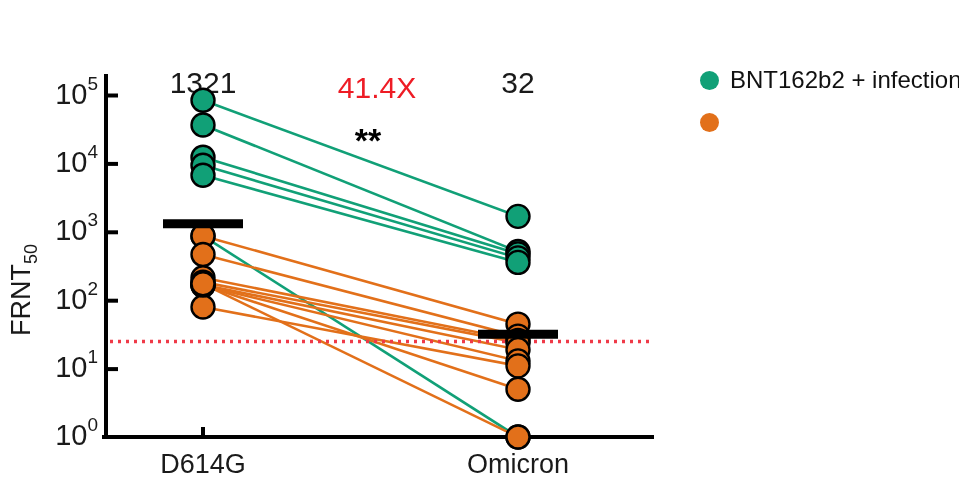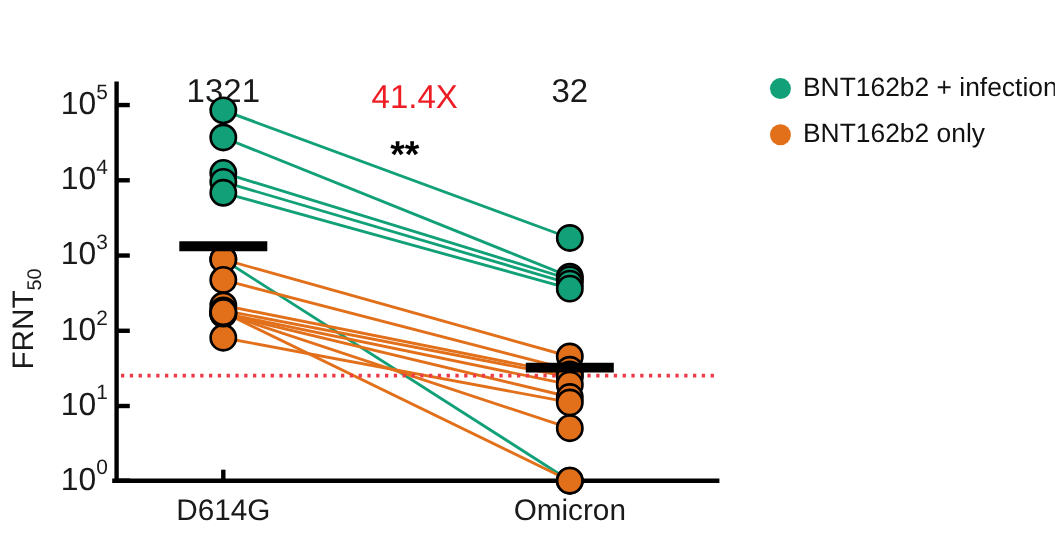--- a/index.html
+++ b/index.html
@@ -244,17 +244,16 @@
 
   </svg>
 
   <div id="legend">
     <div class="legend-row">
       <span class="legend-swatch" style="background: rgb(17, 160, 119);"></span>
       <span class="legend-text">BNT162b2 + infection</span>
     </div>
     <div class="legend-row">
       <span class="legend-swatch" style="background: rgb(226, 112, 26);"></span>
-      <span class="legend-text">BNT162b2 only</span>
     </div>
   </div>
 
 </div>
 
 </body></html>

